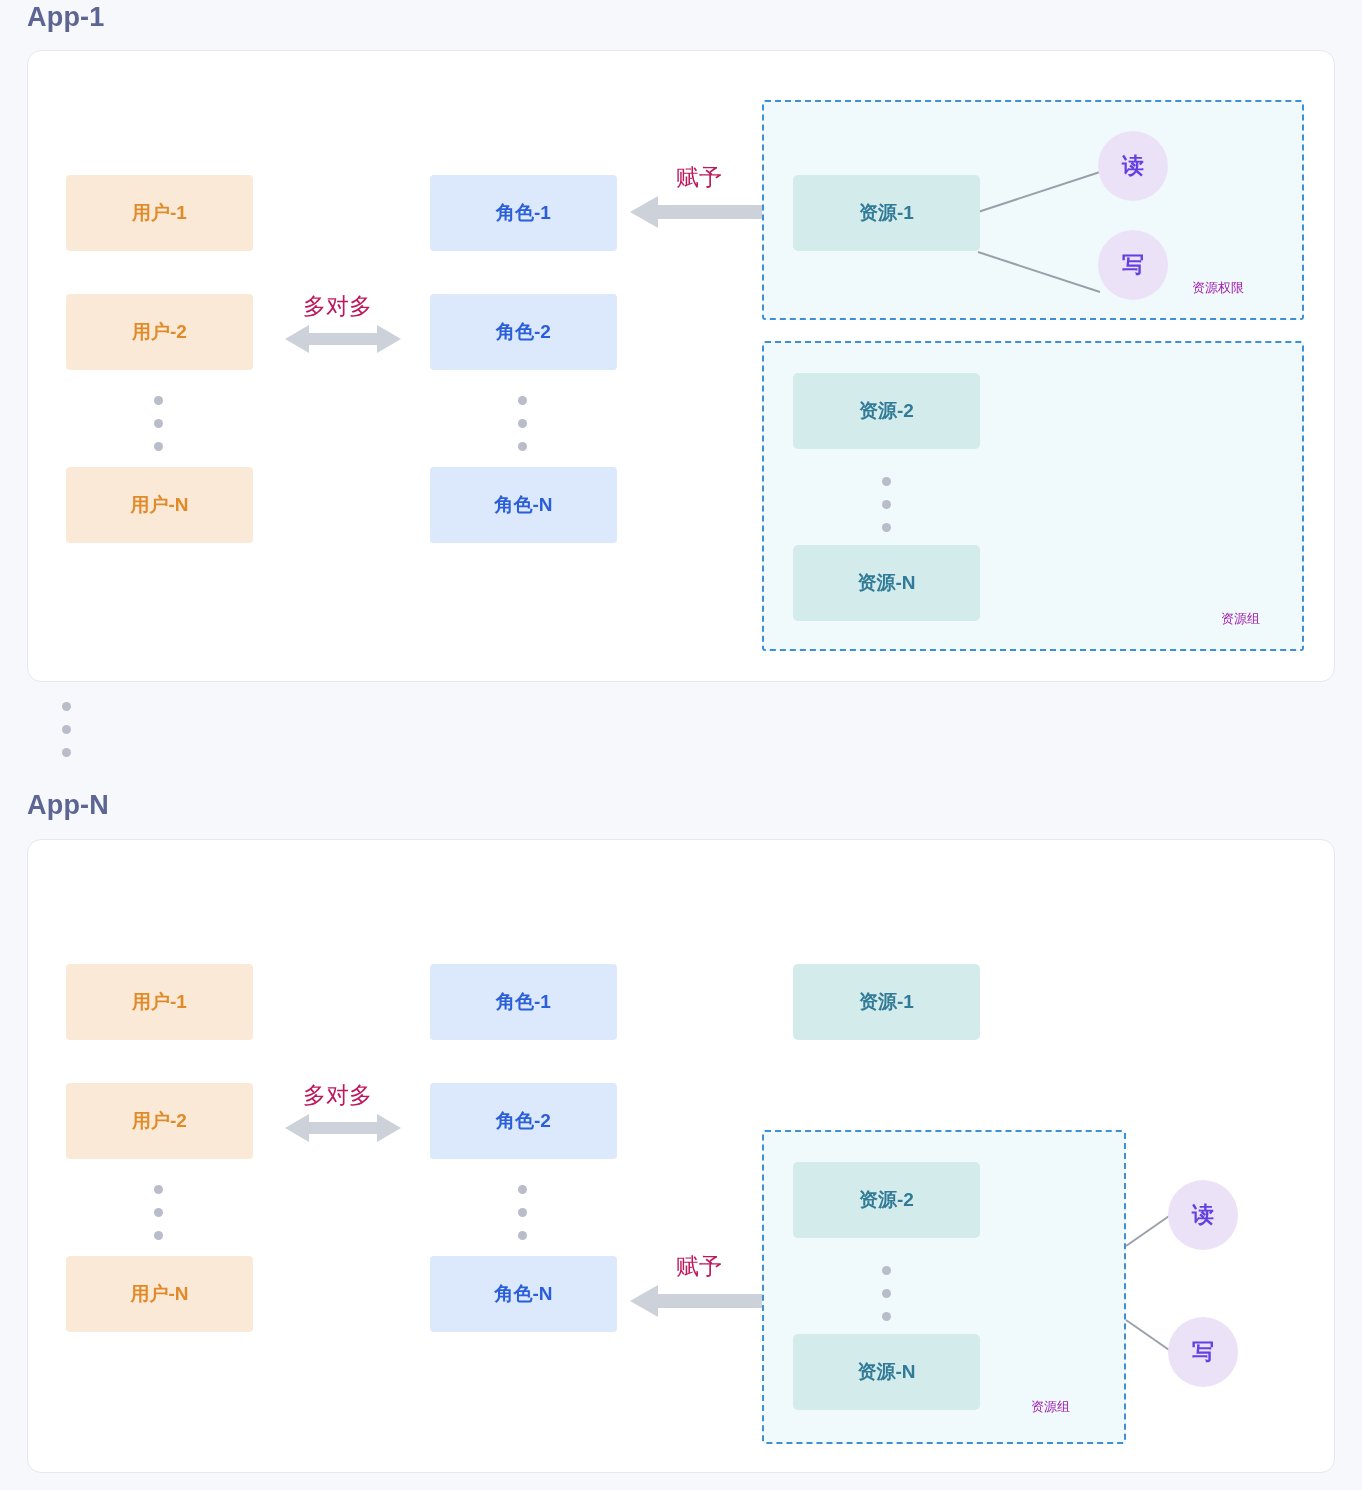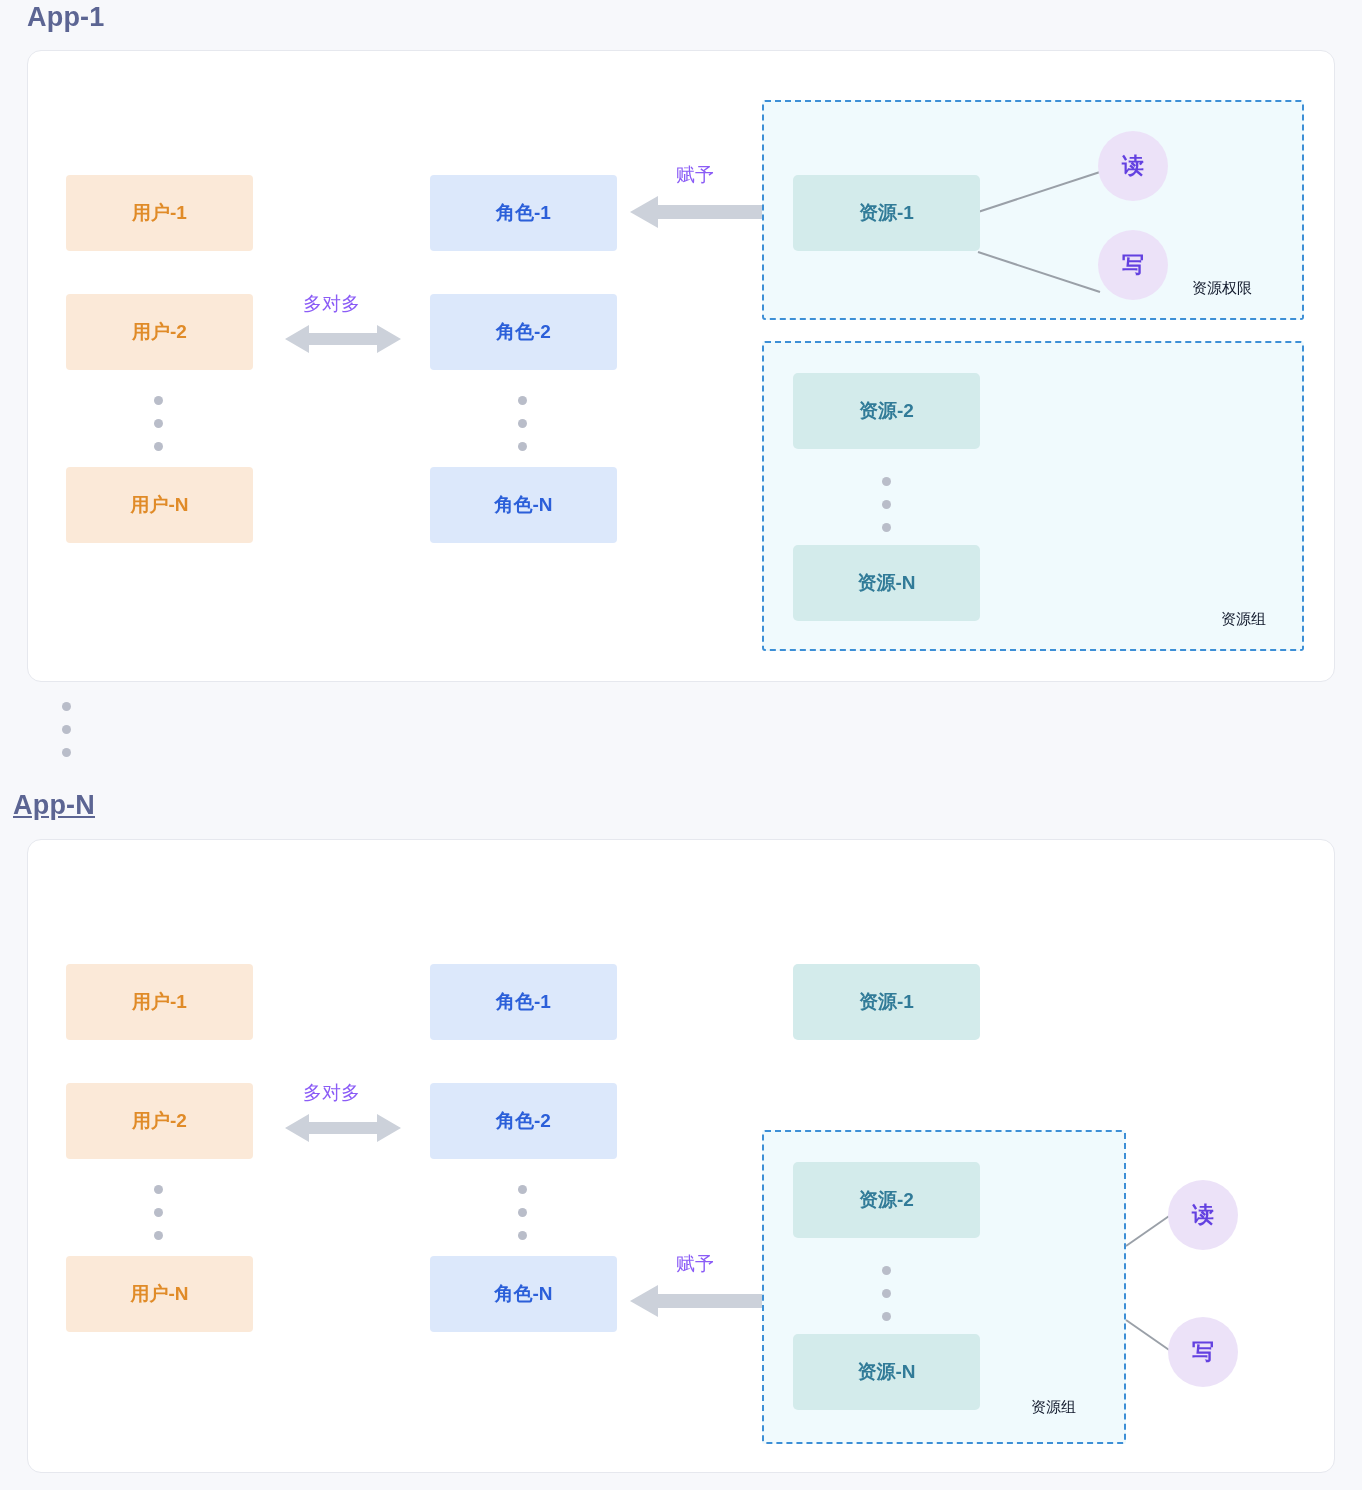--- a/index.html
+++ b/index.html
@@ -57,35 +57,35 @@
 
   
   .dashed-group {
     position: absolute;
     border: 2px dashed #3d8fd6;
     background: #f0fafd;
     border-radius: 3px;
   }
   .group-label {
     position: absolute;
-    font-size: 15px;
-    color: #0f172a;
+    font-size: 13px;
+    color: #a21caf;
     white-space: nowrap;
   }
 
   
   .vdots { position: absolute; display: flex; flex-direction: column; gap: 14px; align-items: center; }
   .vdots i { display: block; width: 9px; height: 9px; border-radius: 50%; background: #b9bdc9; }
 
   
   .arrow-svg { position: absolute; overflow: visible; }
   .edge-label {
     position: absolute;
-    font-size: 19px;
-    color: #8b5cf6;
+    font-size: 23px;
+    color: #be185d;
     white-space: nowrap;
   }
   .conn-svg { position: absolute; overflow: visible; }
 </style>
 </head>
 <body>
 
 <div class="page">
 
   <div class="app-title" style="left:27px; top:2px;">App-1</div>
@@ -142,21 +142,21 @@
     <i></i>
   </div>
   <div class="ebox res" style="left:793px; top:545px; width:187px; height:76px;">资源-N</div>
 
   <div class="vdots" style="left:62px; top:702px;">
     <i></i>
     <i></i>
     <i></i>
   </div>
 
-  <div class="app-title" style="left:13px; top:790px;text-decoration:underline;">App-N</div>
+  <div class="app-title" style="left:27px; top:790px;">App-N</div>
 
   <div class="panel" style="left:27px; top:839px; width:1308px; height:634px;"></div>
 
   <div class="ebox user" style="left:66px; top:964px; width:187px; height:76px;">用户-1</div>
   <div class="ebox user" style="left:66px; top:1083px; width:187px; height:76px;">用户-2</div>
   <div class="vdots" style="left:154px; top:1185px;">
     <i></i>
     <i></i>
     <i></i>
   </div>

